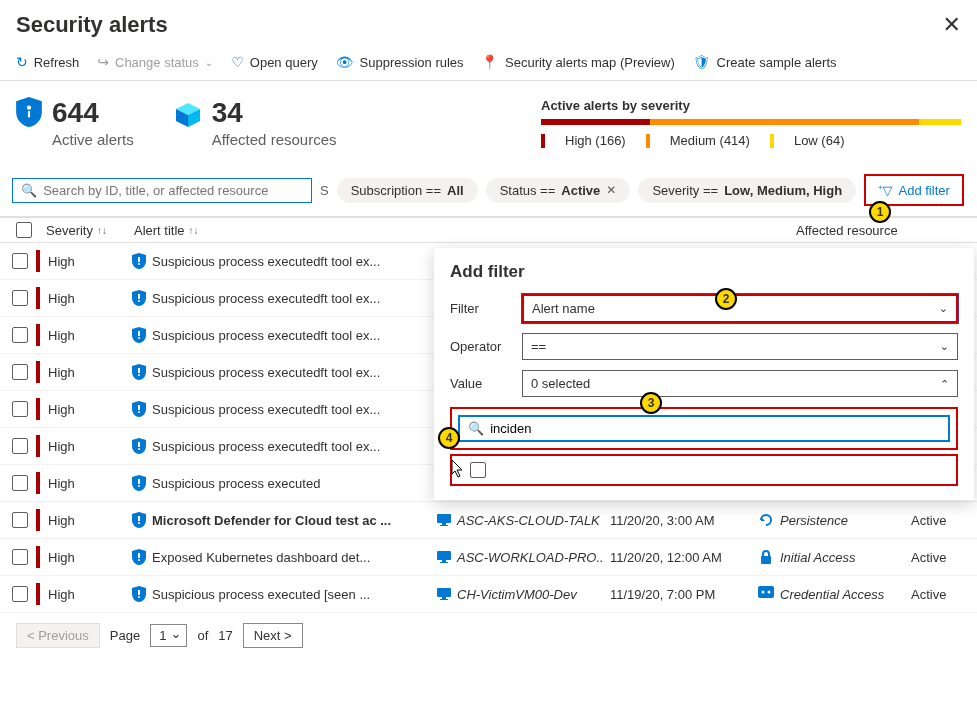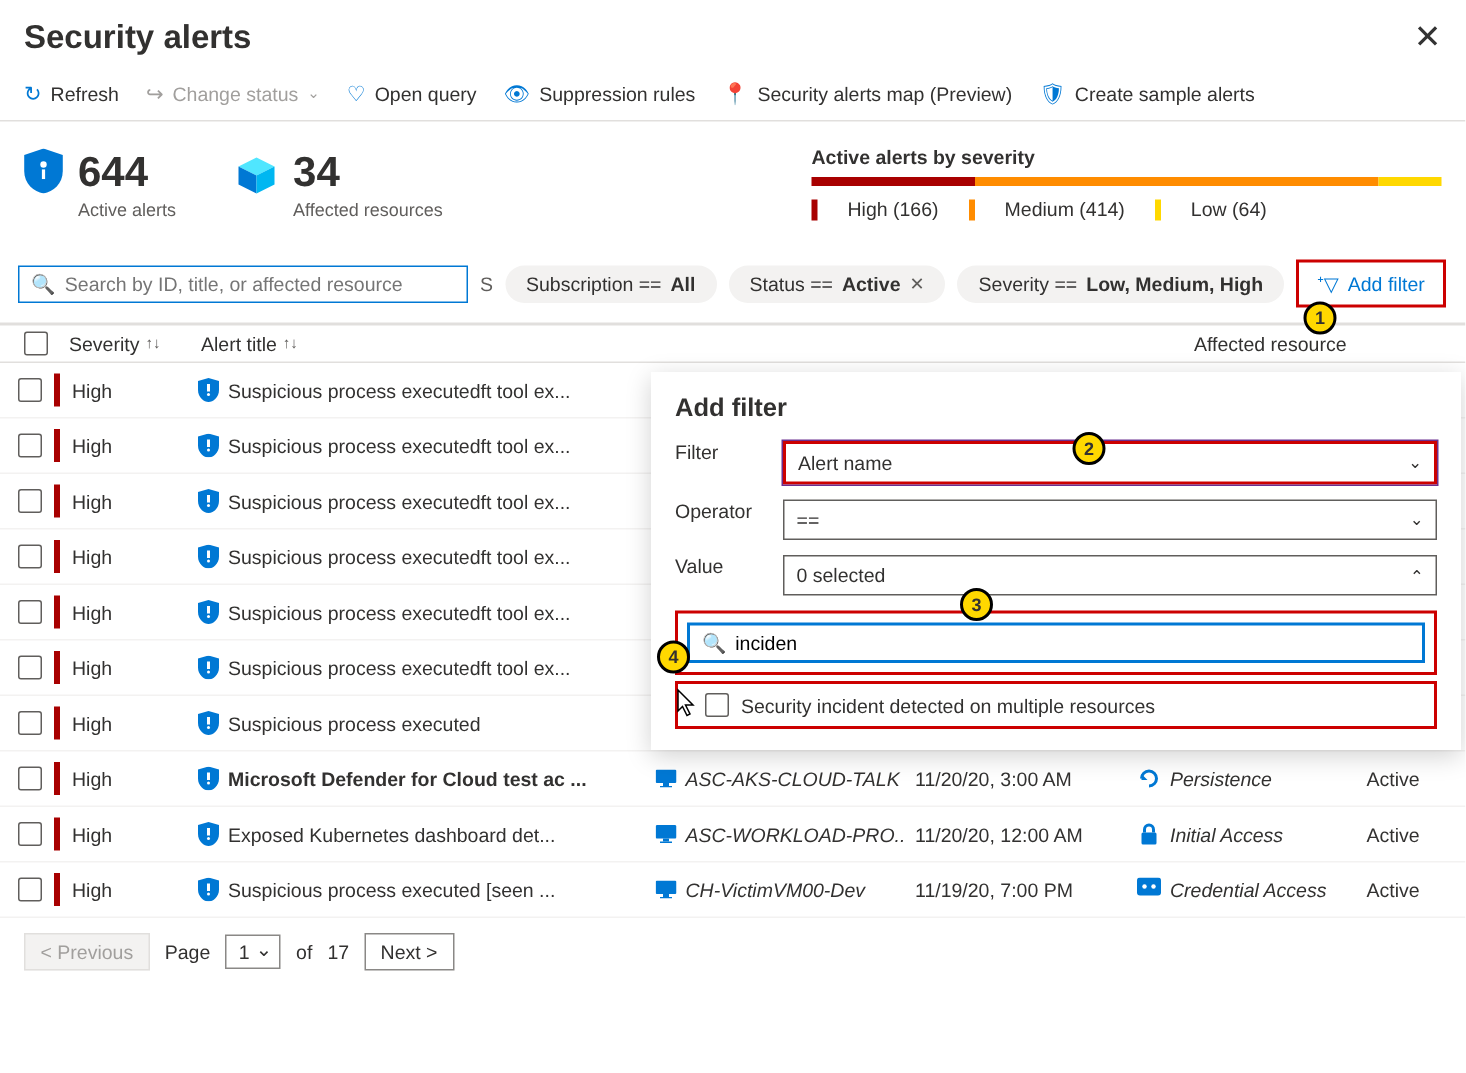--- a/index.html
+++ b/index.html
@@ -11,21 +11,21 @@
     
     .toolbar { display: flex; gap: 18px; padding: 8px 16px 10px 16px; border-bottom: 1px solid #e1dfdd; align-items: center; }
     .tb-item { display: flex; align-items: center; gap: 6px; color: #323130; cursor: pointer; font-size: 13px; }
     .tb-item.disabled { color: #a19f9d; }
     .tb-icon { color: #0078d4; font-size: 14px; }
     .tb-item.disabled .tb-icon { color: #a19f9d; }
     
     .summary { display: flex; padding: 16px 16px 18px 16px; gap: 40px; align-items: flex-end; }
     .summary-card { display: flex; align-items: flex-start; gap: 10px; }
     .summary-card .big { font-size: 28px; font-weight: 600; }
-    .summary-card .lbl { font-size: 12px; color: #605e5c; margin-top: 2px; }
+    .summary-card .lbl { font-size: 15px; color: #605e5c; margin-top: 2px; }
     .shield-ico { width: 26px; height: 30px; }
     .cube-ico { width: 28px; height: 28px; margin-top: 4px; }
     
     .sev-block { margin-left: auto; width: 420px; }
     .sev-title { font-size: 13px; font-weight: 600; margin-bottom: 6px; }
     .sev-bar { display: flex; height: 6px; margin-bottom: 8px; }
     .sev-bar div { height: 100%; }
     .sev-legend { display: flex; gap: 20px; font-size: 13px; }
     .sev-legend span { display: flex; align-items: center; gap: 20px; }
     .sev-chip { width: 4px; height: 14px; display: inline-block; }
@@ -62,21 +62,21 @@
     
     .pager { display: flex; align-items: center; gap: 10px; padding: 10px 16px; }
     .pg-btn { border: 1px solid #8a8886; padding: 4px 10px; cursor: pointer; font-size: 13px; background: #fff; }
     .pg-btn.prev { background: #f3f2f1; color: #a19f9d; border-color: #e1dfdd; }
     .pg-sel { border: 1px solid #8a8886; padding: 3px 20px 3px 8px; position: relative; background: #fff; }
     .pg-sel::after { content: "⌄"; position: absolute; right: 5px; top: 1px; }
     
     
     .panel { position: absolute; top: 248px; left: 434px; width: 540px; background: #fff; box-shadow: 0 4px 16px rgba(0,0,0,0.18); z-index: 10; padding: 14px 16px 14px 16px; }
     .panel h2 { font-size: 17px; font-weight: 600; margin-bottom: 12px; }
-    .panel-row { display: flex; align-items: flex-start; margin-bottom: 10px; gap: 10px; }
+    .panel-row { display: flex; align-items: center; margin-bottom: 10px; gap: 10px; }
     .panel-row label { width: 62px; font-size: 13px; color: #323130; }
     .panel-sel { flex: 1; border: 1px solid #605e5c; padding: 5px 8px; position: relative; font-size: 13px; background: #fff; }
     .panel-sel.hl { border: 2px solid #c00; outline: 1px solid #6b2e8f; }
     .panel-sel .chev { position: absolute; right: 8px; top: 6px; font-size: 11px; }
     .panel-sel.up .chev { transform: rotate(180deg); }
     .dropdown { margin-top: 6px; border: 2px solid #c00; padding: 6px; }
     .dd-search { border: 2px solid #0078d4; padding: 4px 8px; display: flex; align-items: center; gap: 6px; }
     .dd-search input { border: none; outline: none; flex: 1; font-size: 13px; }
     .dd-item { display: flex; align-items: center; gap: 8px; padding: 6px 4px; margin-top: 4px; border: 2px solid #c00; position: relative; }
     .badge-pos-1 { top: 201px; left: 869px; }
@@ -538,20 +538,19 @@
     <div class="dd-search">
       <span style="color:#605e5c">🔍</span>
       <input value="inciden" style="">
     </div>
   </div>
   <div class="dd-item">
     <svg class="cursor-ico" style="left:-2px;top:2px;" width="16" height="20" viewBox="0 0 16 20">
         <path fill="#fff" stroke="#000" stroke-width="1" d="M2 2 L2 16 L5 13 L8 19 L10 18 L7 12 L12 12 Z"></path>
       </svg>
     <div class="cb" style="margin-left:14px;"></div>
-    <span>Security incident detected on multiple resources</span>
   </div>
 </div>
 
 <div class="badge-num badge-pos-1">1</div>
 <div class="badge-num badge-pos-2">2</div>
 <div class="badge-num badge-pos-3">3</div>
 <div class="badge-num badge-pos-4">4</div>
 
 </body></html>

